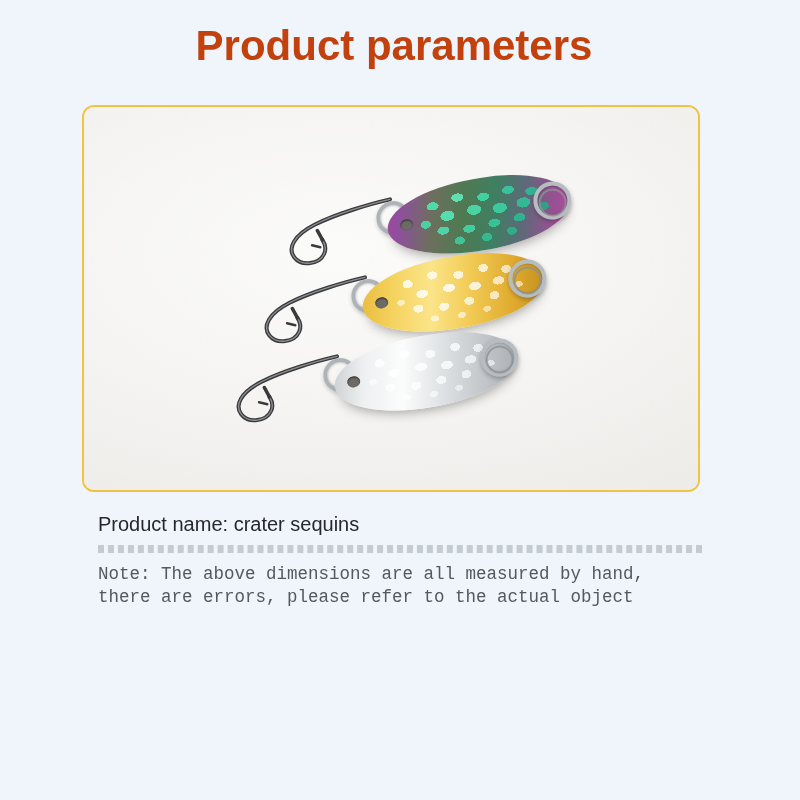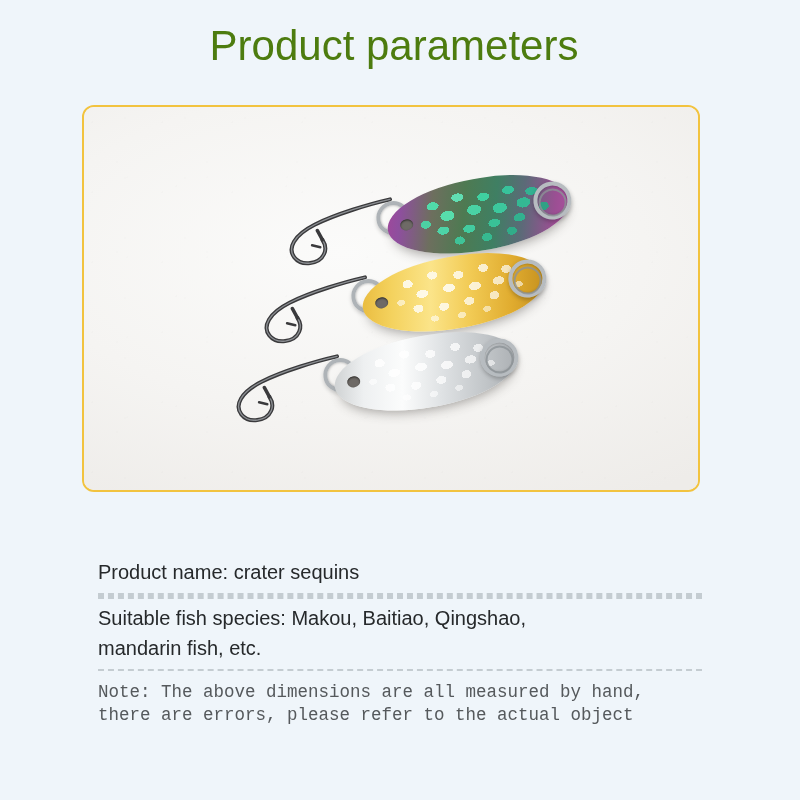--- a/index.html
+++ b/index.html
@@ -16,22 +16,22 @@
   }
 
   
   .page-title {
     position: absolute;
     top: 18px;
     left: 0;
     width: 788px;
     text-align: center;
     font-size: 42px;
-    font-weight: normal;
-    color: #4d7c0f;
+    font-weight: bold;
+    color: #c2410c;
     letter-spacing: 0px;
     line-height: 56px;
   }
 
   
   .photo-panel {
     position: absolute;
     left: 82px;
     top: 105px;
     width: 618px;
@@ -204,21 +204,20 @@
     height: 66px;
   }
   .hook svg { display: block; overflow: visible; }
 
   
   .specs {
     position: absolute;
     left: 98px;
     top: 505px;
     width: 604px;
-    margin-top: 48px;
   }
   .spec-row {
     font-size: 20px;
     color: #26292b;
     line-height: 30px;
     padding: 4px 0 6px 0;
     white-space: pre-wrap;
   }
   .divider {
     height: 0;
@@ -295,19 +294,17 @@
 </div>
 
 <div class="specs">
   <div class="spec-row">Product name: crater sequins</div>
   <div class="divider"></div>
 
   <div class="divider"></div>
 
   <div class="divider"></div>
 
-  <div class="spec-row">Suitable fish species: Makou, Baitiao, Qingshao,
-mandarin fish, etc.</div>
   <div class="divider"></div>
 
   <div class="note">Note: The above dimensions are all measured by hand,
 there are errors, please refer to the actual object</div>
 </div>
 
 </body></html>

